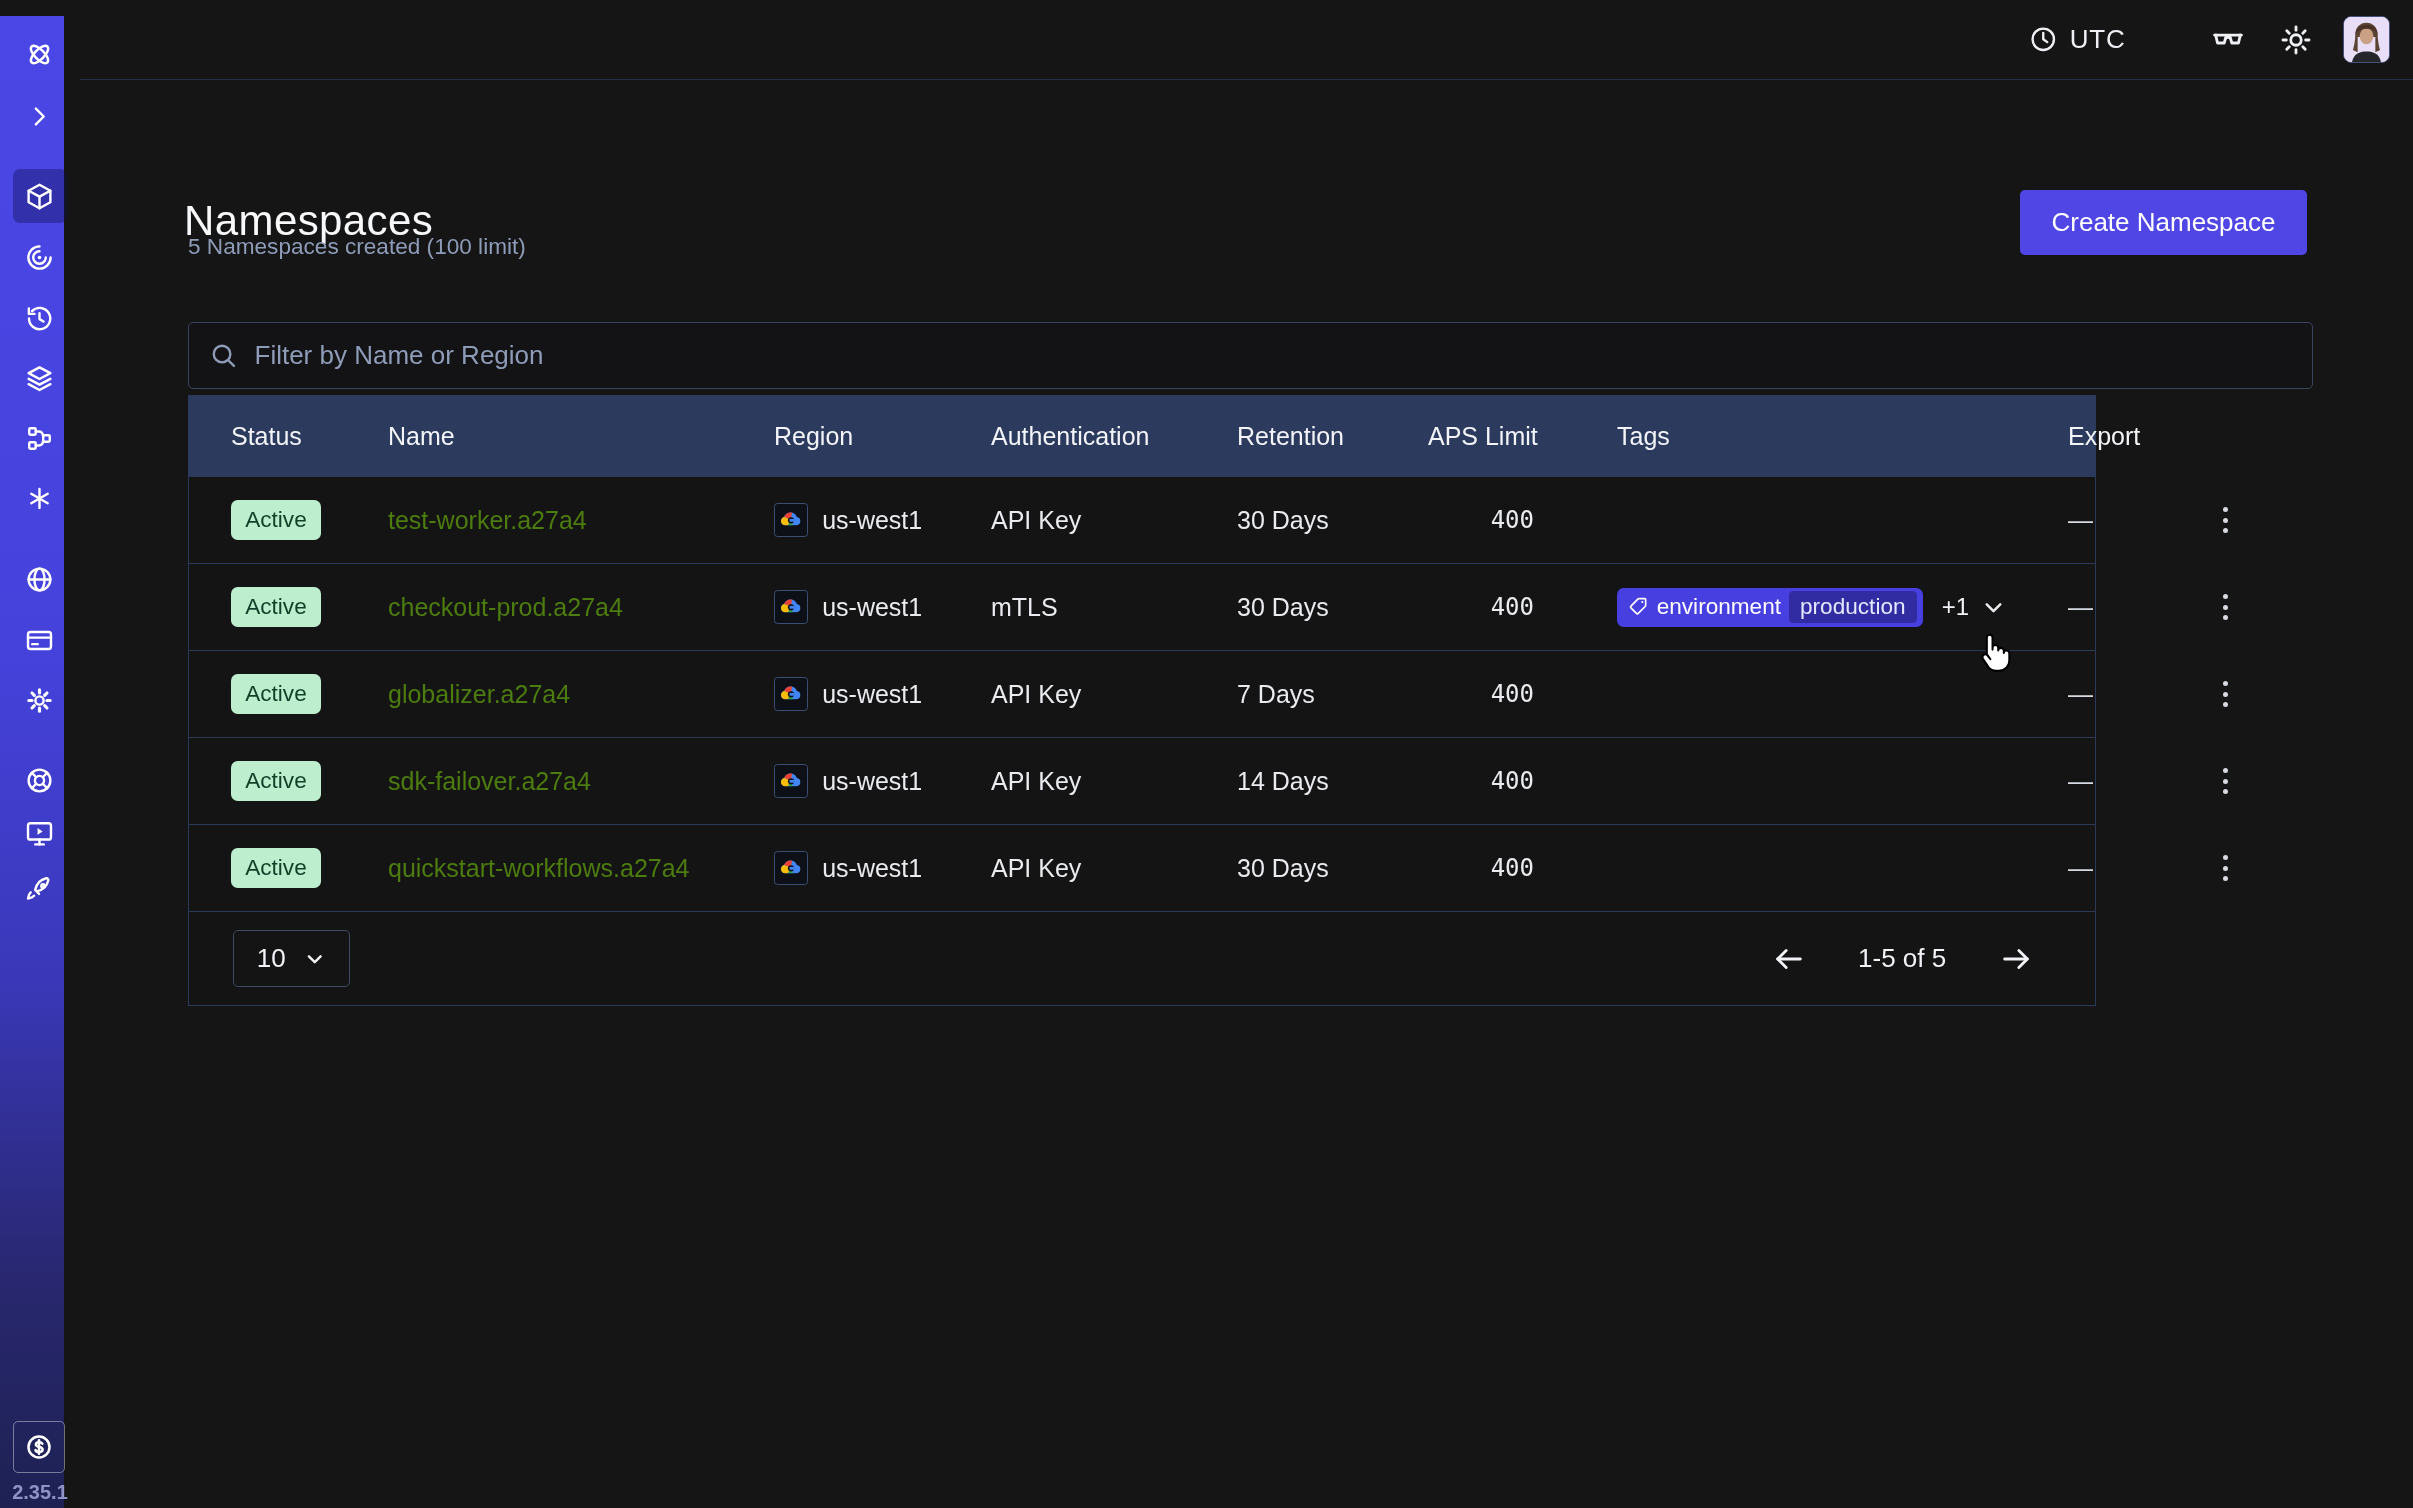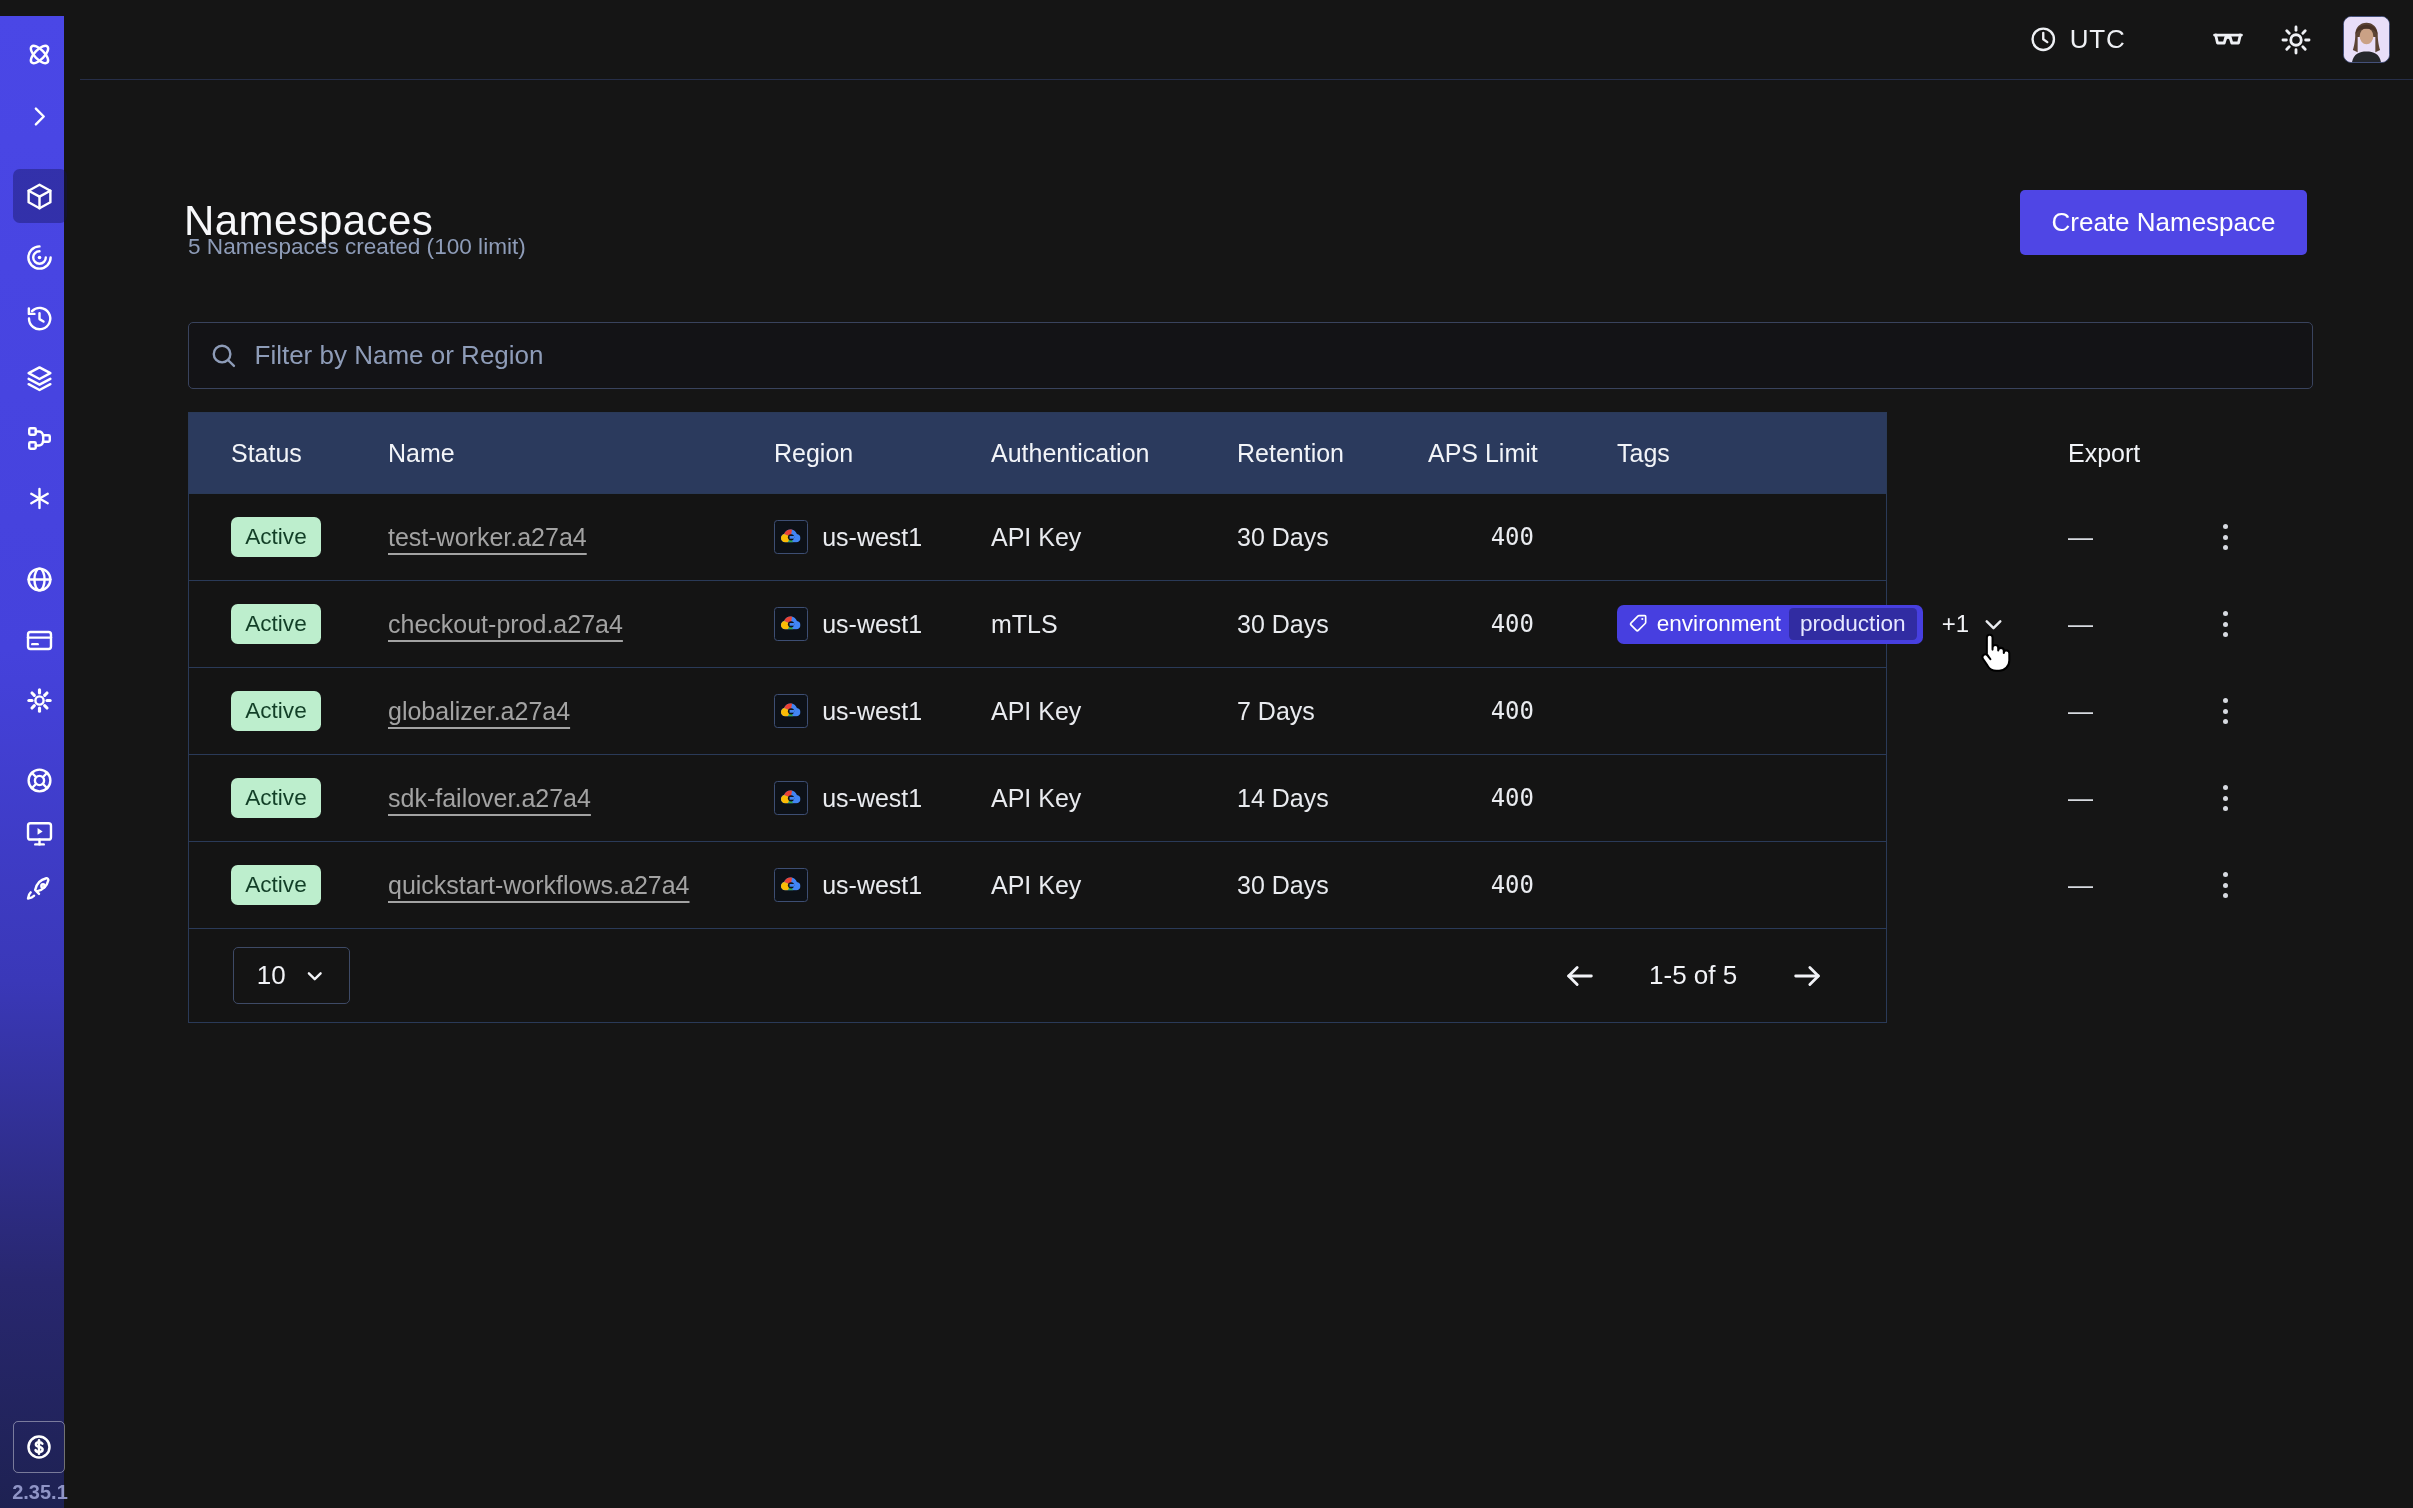--- a/index.html
+++ b/index.html
@@ -65,37 +65,37 @@
     display:flex;align-items:center;padding:0 20px;gap:15px;
   }
   .search-wrap svg{width:28.5px;height:28.5px;stroke:#8e9cb8;fill:none;stroke-width:2;stroke-linecap:round;}
   .search-wrap input{
     flex:1;background:transparent;border:none;outline:none;color:#e8eaf0;
     font-size:26px;font-family:"Liberation Sans",sans-serif;
   }
   .search-wrap input::placeholder{color:#8e9cb8;}
   
   .table{
-    position:absolute;left:108px;top:331px;width:1699px;box-sizing:border-box;
+    position:absolute;left:108px;top:314px;width:1908px;box-sizing:border-box;
     border:1.7px solid #2a3a58;background:#141414;
   }
   .t-header,.t-row{
     display:grid;align-items:center;
     grid-template-columns:199px 386px 217px 246px 191px 189px 451px 147px 1fr;
   }
   .t-header{height:80px;background:#2b3a5d;font-size:25px;font-weight:500;color:#f2f4f8;}
   .t-row{height:86px;border-top:1.7px solid #2a3a58;font-size:25px;color:#e9ebef;}
   .cell{display:flex;align-items:center;}
   .c-first{padding-left:42px;}
   .badge{
     background:#bdeecd;color:#123f27;font-size:22.6px;border-radius:6.7px;
     padding:6.7px 14.2px;display:inline-block;
   }
   .ns-link{
-    color:#a3a3a3;text-decoration:underline;text-underline-offset:6.7px;
+    color:#4d7c0f;text-underline-offset:6.7px;
     text-decoration-thickness:1.7px;cursor:pointer;
   }
   .gcp-box{
     width:34px;height:34px;box-sizing:border-box;border:1.7px solid #3d4e73;border-radius:3.4px;
     background:#0d1117;display:flex;align-items:center;justify-content:center;margin-right:14.2px;
   }
   .gcp-box svg{width:23.5px;height:23.5px;}
   .c-aps span{display:inline-block;width:106px;text-align:right;font-family:"DejaVu Sans Mono",monospace;font-size:24px;}
   .tagpill{
     height:39px;background:#473fe0;border-radius:6.7px;border:none;cursor:pointer;

